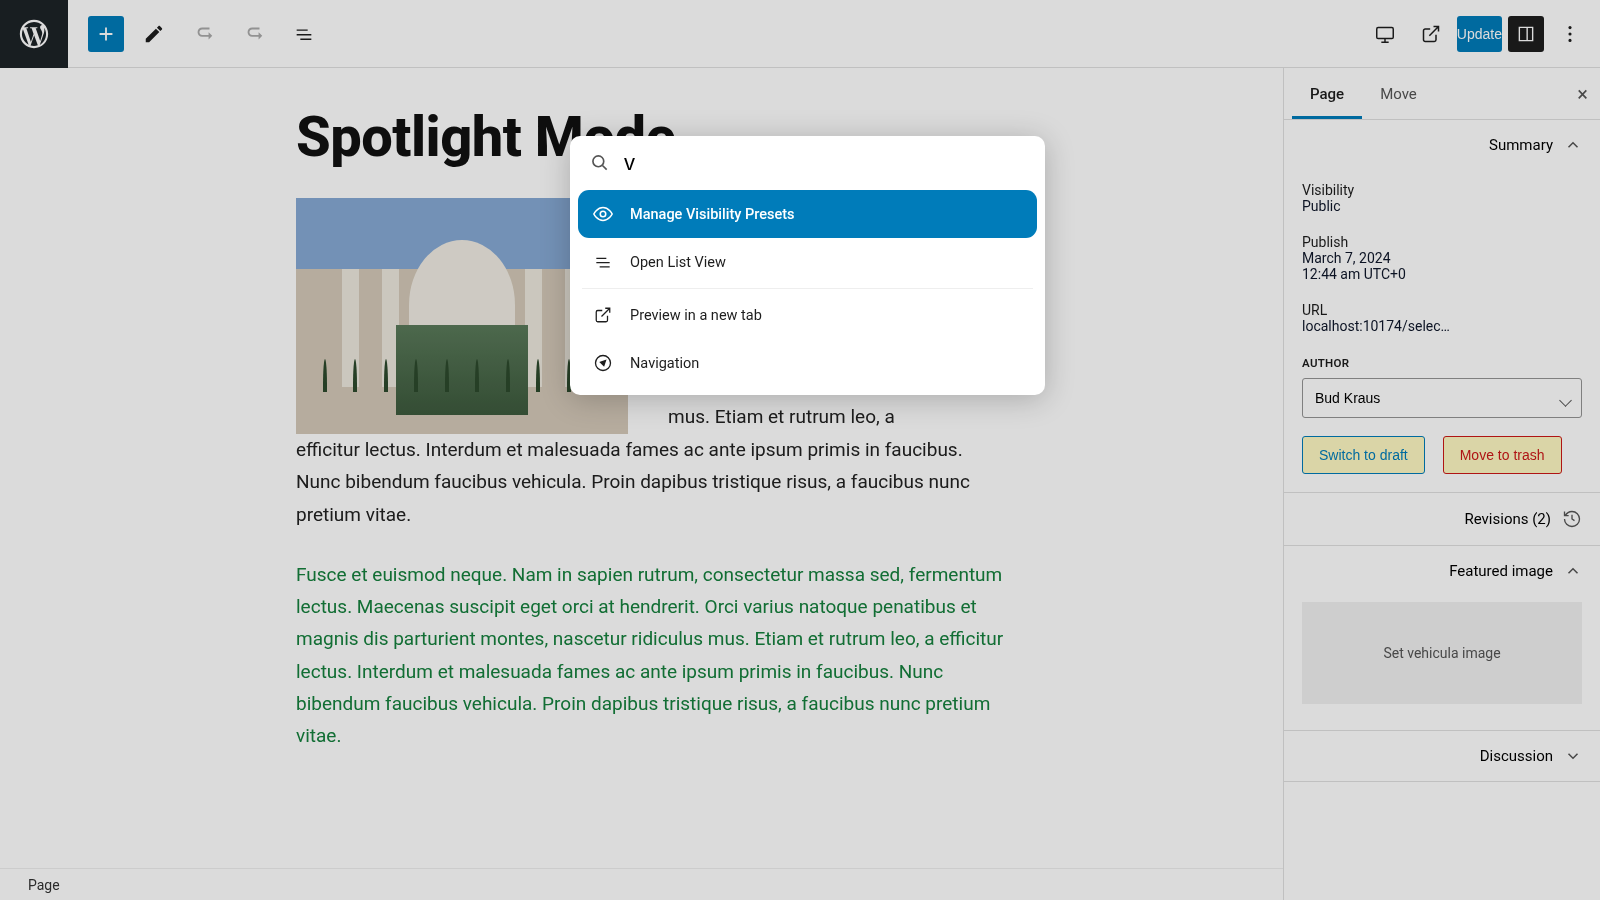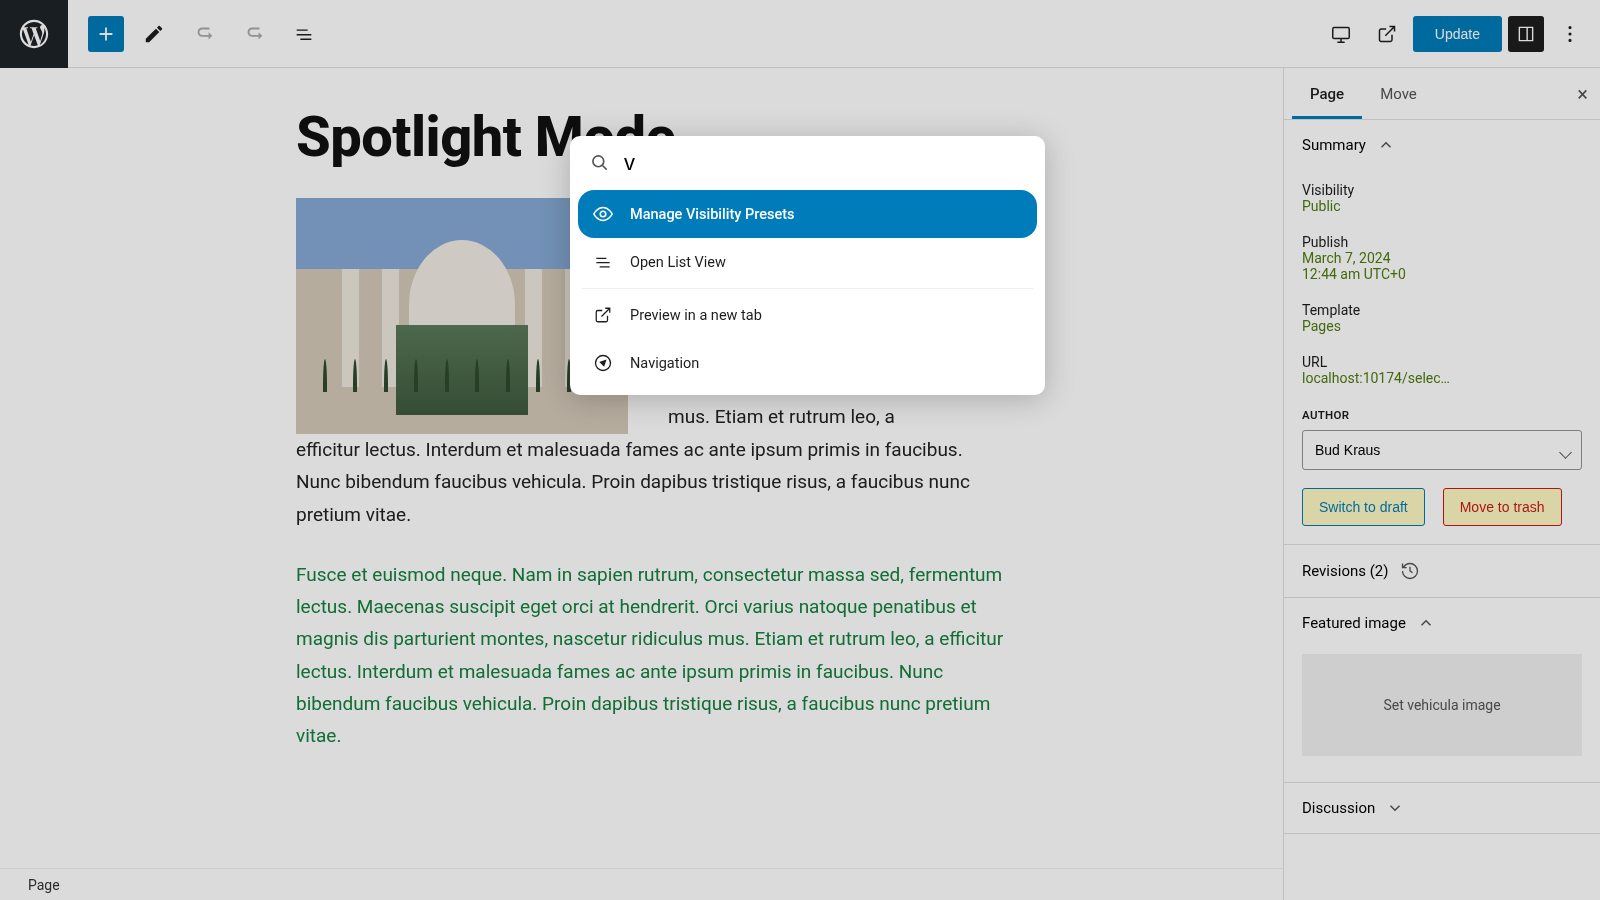--- a/index.html
+++ b/index.html
@@ -11,21 +11,21 @@
 
 .toolbar { height: 68px; border-bottom: 1px solid #e0e0e0; display: flex; align-items: center; justify-content: space-between; padding-right: 10px; background: #fff; }
 .toolbar-left { display: flex; align-items: center; gap: 10px; }
 .toolbar-right { display: flex; align-items: center; gap: 6px; }
 .wp-logo { width: 68px; height: 68px; background: #1d2327; display: flex; align-items: center; justify-content: center; }
 .wp-logo svg { fill: #fff; width: 34px; height: 34px; }
 .icon-btn { width: 40px; height: 40px; display: flex; align-items: center; justify-content: center; border: none; background: transparent; border-radius: 3px; cursor: pointer; color: #1e1e1e; }
 .icon-btn.primary { background: #007cba; color: #fff; width: 36px; height: 36px; margin-left: 10px; }
 .icon-btn.dark { background: #1e1e1e; color: #fff; width: 36px; height: 36px; }
 .icon-btn.disabled { color: #aaa; }
-.update-btn { background: #007cba; color: #fff; border: none; padding: 10px 22px; border-radius: 3px; font-size: 14px; cursor: pointer; }
+.update-btn { background: #007cba; color: #fff; border: none; padding: 10px 0; border-radius: 3px; font-size: 14px; cursor: pointer; }
 
 
 .main { display: flex; height: calc(100% - 68px); }
 .canvas { flex: 1; overflow-y: auto; padding: 36px 0 0 0; position: relative; }
 .content { max-width: 710px; margin: 0 auto 0 296px; }
 .page-title { font-size: 56px; font-weight: 800; letter-spacing: -0.5px; margin-bottom: 28px; color: #111; }
 .media-text { display: flex; gap: 40px; align-items: flex-start; }
 .img-box { width: 332px; height: 236px; flex-shrink: 0; background: linear-gradient(180deg,#86a9d4 0%,#86a9d4 30%,#d4c9b8 30%,#d4c9b8 100%); position:relative; overflow:hidden;}
 .tm-dome{position:absolute;left:34%;top:18%;width:32%;height:46%;background:#f0ece3;border-radius:50% 50% 6% 6%/60% 60% 6% 6%;}
 .tm-min1,.tm-min2,.tm-min3,.tm-min4{position:absolute;width:5%;height:50%;background:#ede8de;bottom:20%;}
@@ -39,43 +39,43 @@
 
 .breadcrumb-bar { position: absolute; bottom: 0; left: 0; right: 0; height: 32px; background: rgba(255,255,255,0.7); padding-left: 28px; font-size: 14px; color: #333; display:flex; align-items:center; border-top:1px solid #eee;}
 
 
 .sidebar { width: 317px; border-left: 1px solid #e0e0e0; background: #fff; overflow-y: auto; font-size: 14px; }
 .tabs { display: flex; align-items: center; border-bottom: 1px solid #e0e0e0; height: 52px; padding: 0 8px; position:relative; }
 .tab { padding: 0 18px; height: 100%; display: flex; align-items: center; cursor: pointer; color: #555; font-size:15px; }
 .tab.active { color: #1e1e1e; font-weight: 500; box-shadow: inset 0 -3px 0 #007cba; }
 .tab-close { position:absolute; right:12px; font-size:20px; color:#555; cursor:pointer; }
 .panel-section { border-bottom: 1px solid #e0e0e0; }
-.panel-header { display: flex; justify-content: flex-start; align-items: center; padding: 16px 18px; cursor: pointer; font-size:15px;gap:11px;}
+.panel-header { display: flex; justify-content: flex-end; align-items: center; padding: 16px 18px; cursor: pointer; font-size:15px;gap:11px;}
 .panel-body { padding: 2px 18px 18px; }
 .meta-row { display: flex; padding: 10px 0; font-size: 14px; flex-direction: column; }
 .meta-label { width: 105px; color: #1e1e1e; }
-.meta-value { color: #4d7c0f; flex:1; word-break:break-all;}
+.meta-value { color: #0f172a; flex:1; word-break:break-all;}
 .meta-value.trunc { white-space: nowrap; overflow: hidden; text-overflow: ellipsis; }
 .author-label { font-size: 11.5px; text-transform: uppercase; font-weight: 600; color: #1e1e1e; margin: 12px 0 8px; letter-spacing:0.3px;}
 .author-select { width: 100%; padding: 11px 12px; border: 1px solid #949494; border-radius: 3px; background: #fff; font-size: 14px; appearance: none; position:relative;}
 .select-wrap{position:relative;}
 .select-wrap::after{content:"";position:absolute;right:12px;top:18px;width:8px;height:8px;border-right:1.5px solid #555;border-bottom:1.5px solid #555;transform:rotate(45deg);pointer-events:none;}
 .action-row { display: flex; gap: 18px; margin-top: 18px; }
 .outline-btn { flex: 0 0 auto; padding: 10px 16px; border-radius: 3px; cursor: pointer; font-size: 14px; background:#fef9c3;}
 .outline-btn.blue { border: 1px solid #007cba; color: #007cba; }
 .outline-btn.red { border: 1px solid #cc1818; color: #cc1818; }
 .featured-box { height: 102px; background: #f0f0f0; display: flex; align-items: center; justify-content: center; color: #555; cursor:pointer; margin: 4px 0 8px; font-size:14px;}
 .panel-right-icon{color:#555;}
 
 
 .palette { position: absolute; left: 570px; top: 136px; width: 475px; background: #fff; border-radius: 10px; box-shadow: 0 4px 30px rgba(0,0,0,0.22); z-index: 100; overflow: hidden; }
 .palette-search { display: flex; align-items: center; padding: 14px 20px 2px; gap: 14px; }
 .palette-search input { border: none; outline: none; font-size: 22px; flex: 1; }
 .palette-items { padding: 12px 8px 8px; }
-.palette-item { display: flex; align-items: center; gap: 16px; padding: 13px 14px; border-radius: 16px; cursor: pointer; font-size: 14.5px; color: #1e1e1e; }
+.palette-item { display: flex; align-items: center; gap: 16px; padding: 13px 14px; border-radius: 11px; cursor: pointer; font-size: 14.5px; color: #1e1e1e; }
 .palette-item.selected { background: #007cba; color: #fff; }
 .palette-item .pi-icon { width: 22px; height: 22px; display: flex; align-items: center; justify-content: center; flex-shrink:0;}
 .palette-divider { height: 1px; background: #eee; margin: 2px 4px; }
 
 svg { display: block; }
 </style>
 </head>
 <body>
 
 <div class="toolbar">
@@ -194,24 +194,20 @@
       <div class="panel-body">
         <div class="meta-row">
             <span class="meta-label">Visibility</span>
             <a class="meta-value">Public</a>
           </div>
         <div class="meta-row">
             <span class="meta-label">Publish</span>
             <a class="meta-value"><span>March 7, 2024</span><br><span>12:44 am UTC+0</span></a>
           </div>
         <div class="meta-row">
-            <span class="meta-label">Template</span>
-            <a class="meta-value">Pages</a>
-          </div>
-        <div class="meta-row">
             <span class="meta-label">URL</span>
             <a class="meta-value trunc">localhost:10174/selec…</a>
           </div>
         <div class="author-label">AUTHOR</div>
         <div class="select-wrap"><select class="author-select"><option>Bud Kraus</option></select></div>
         <div class="action-row">
           <button class="outline-btn blue">Switch to draft</button>
           <button class="outline-btn red">Move to trash</button>
         </div>
       </div>

